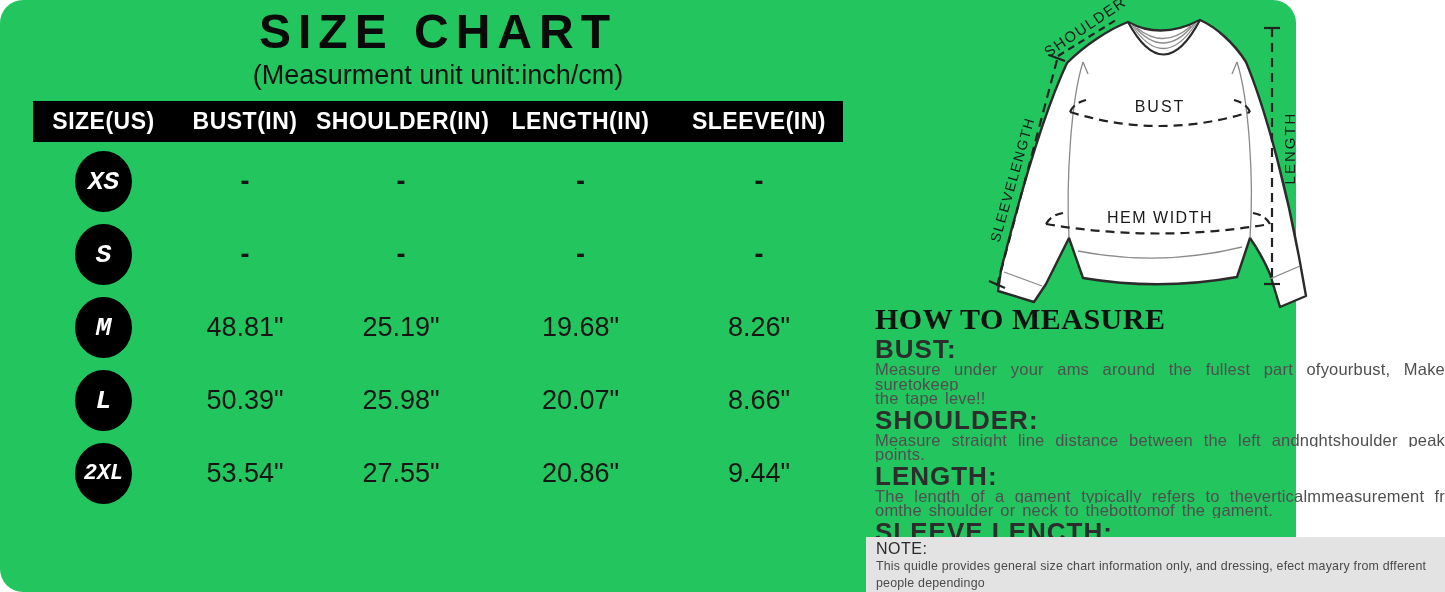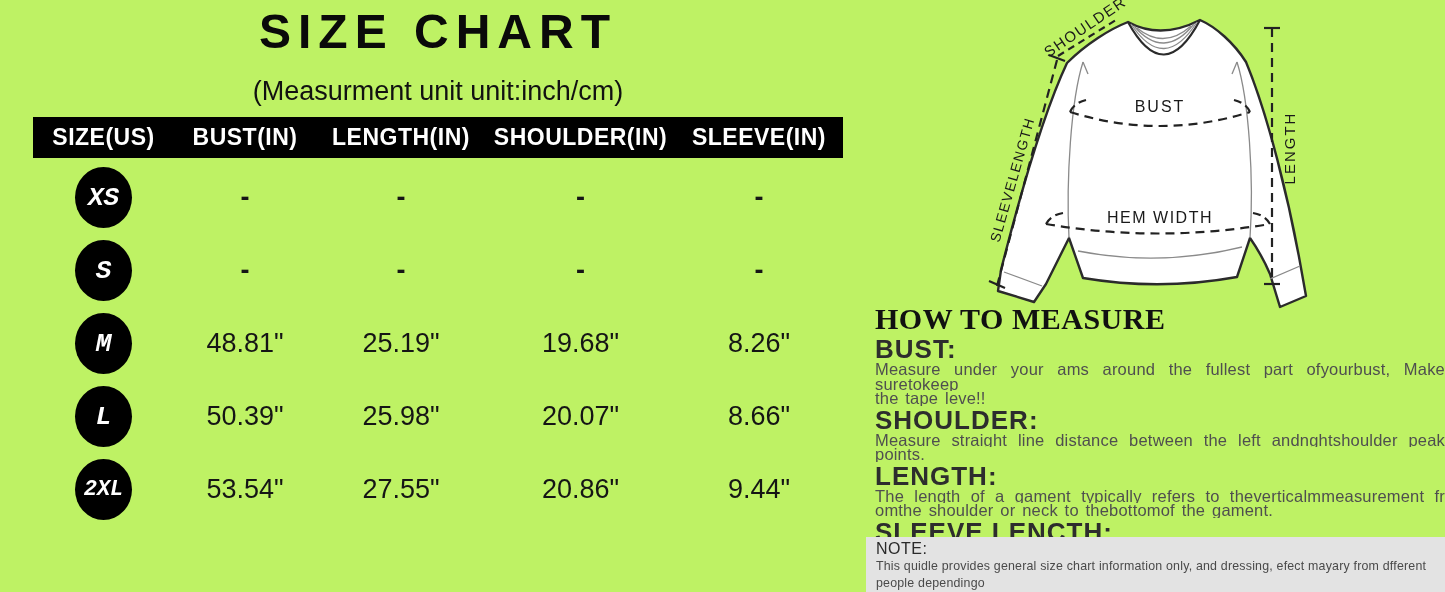--- a/index.html
+++ b/index.html
@@ -1,24 +1,24 @@
 <!DOCTYPE html>
 <html><head>
 <meta charset="utf-8">
 <style>
   * { margin:0; padding:0; box-sizing:border-box; }
   html,body { width:1445px; height:592px; background:#ffffff; overflow:hidden;
               font-family:"Liberation Sans", sans-serif; }
-  .stage { position:relative; width:1445px; height:592px; background:#bef264; }
+  .stage { position:relative; width:1296px; height:592px; background:#22c55e;border-radius:23px; }
 
   
   .left { position:absolute; left:33px; top:0; width:810px; }
   .chart-title { margin-top:6px; text-align:center; font-size:48px; font-weight:700;
                  letter-spacing:7px; color:#0a0a0a; line-height:52px; }
-  .chart-subtitle { text-align:center; font-size:27px; color:#111; line-height:32px; margin-top:17px; }
+  .chart-subtitle { text-align:center; font-size:27px; color:#111; line-height:32px; margin-top:1px; }
   .grid5 { display:grid; grid-template-columns:141px 142px 170px 189px 168px; }
   .thead { margin-top:10px; background:#000; height:41px; align-items:center; }
   .th { text-align:center; color:#fff; font-weight:700; font-size:23px; letter-spacing:0.5px; }
   .trow { height:73px; align-items:center; }
   .rows { margin-top:3px; }
   .badge { width:57px; height:61px; background:#000; border-radius:50%;
            display:flex; align-items:center; justify-content:center;
            color:#fff; font-weight:700; font-style:italic; font-size:26px;
            margin:0 auto; letter-spacing:0px;font-family:Liberation Mono, monospace; }
   .badge.small { font-size:22px; }
@@ -51,22 +51,22 @@
 
 <div class="stage">
 
   <div class="left">
     <div class="chart-title">SIZE CHART</div>
     <div class="chart-subtitle">(Measurment unit unit:inch/cm)</div>
 
     <div class="grid5 thead">
       <div class="th">SIZE(US)</div>
       <div class="th">BUST(IN)</div>
+      <div class="th">SHOULDER(IN)</div>
       <div class="th">LENGTH(IN)</div>
-      <div class="th">SHOULDER(IN)</div>
       <div class="th">SLEEVE(IN)</div>
     </div>
 
     <div class="rows">
       <div class="grid5 trow">
         <div>
             <div class="badge">XS</div>
           </div>
         <div class="val dash">-</div>
         <div class="val dash">-</div>

